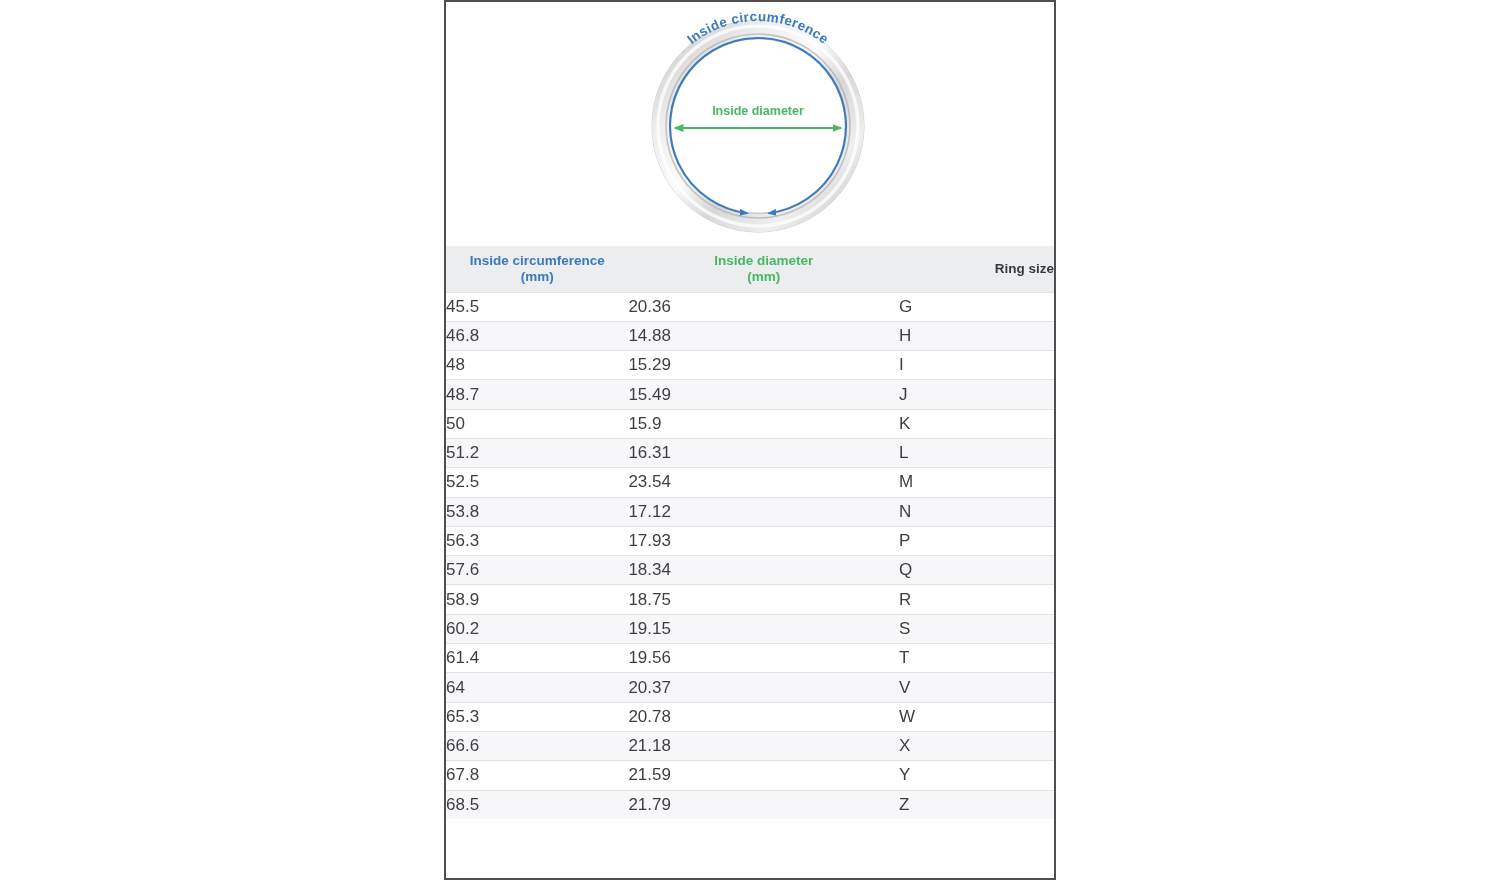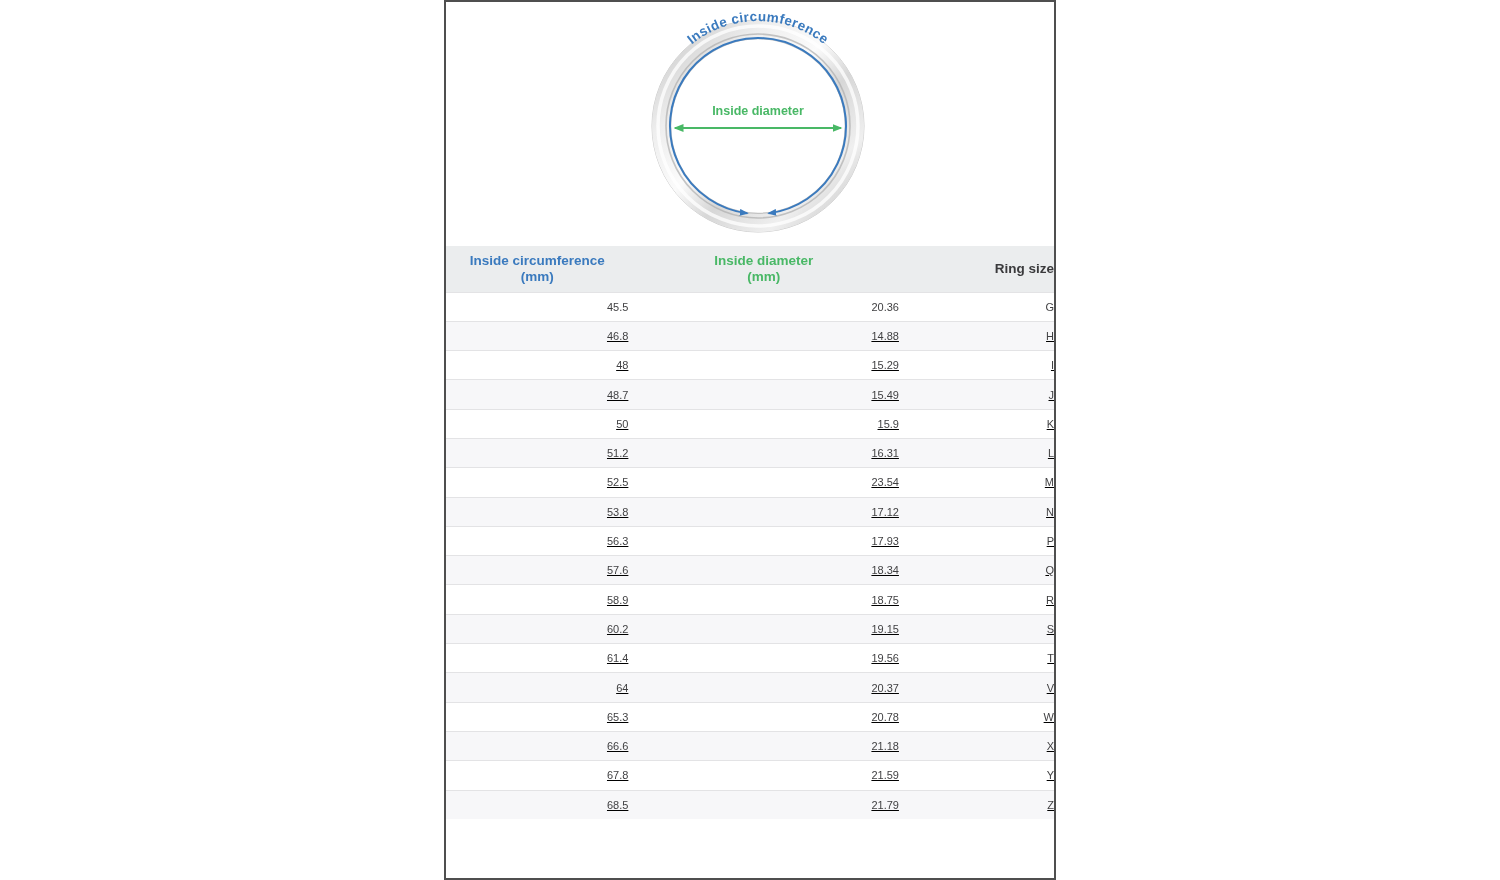--- a/index.html
+++ b/index.html
@@ -31,23 +31,23 @@
   col.c1{width:30%;} col.c2{width:44.5%;} col.c3{width:25.5%;}
   thead tr{background:var(--header-bg);height:46px;}
   th{font-size:13.5px;font-weight:bold;text-align:center;vertical-align:middle;
      line-height:1.2;padding:4px 0;}
   th .t{display:block;}
   th.circ{color:var(--blue);}
   th.diam{color:var(--green);}
   th.size{color:var(--header-text);text-align:right;}
   thead tr{border-bottom:1px solid var(--row-border);}
   tbody tr{height:29.3px;}
-  tbody tr + tr{border-top:1px solid var(--row-border);text-decoration:underline;}
+  tbody tr + tr{border-top:1px solid var(--row-border);}
   tbody tr:nth-child(even){background:var(--row-alt-bg);}
-  td{font-size:11px;color:var(--cell-text);text-align:right;vertical-align:middle;}
+  td{font-size:17px;color:var(--cell-text);text-align:left;vertical-align:middle;}
 </style>
 </head>
 <body>
 
 <div class="panel">
 
   <div class="diagram">
     <svg width="608" height="244" viewBox="0 0 608 244">
       <defs>
         <linearGradient id="metal" x1="0" y1="0" x2="1" y2="1">

